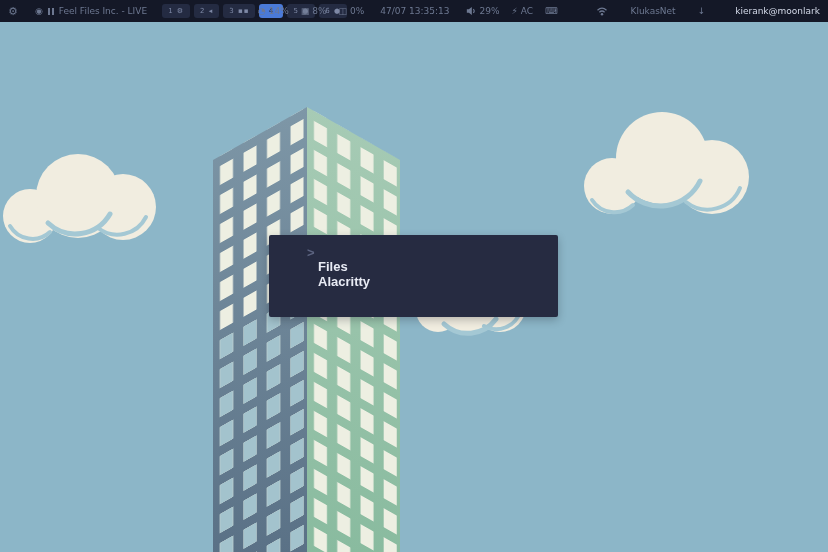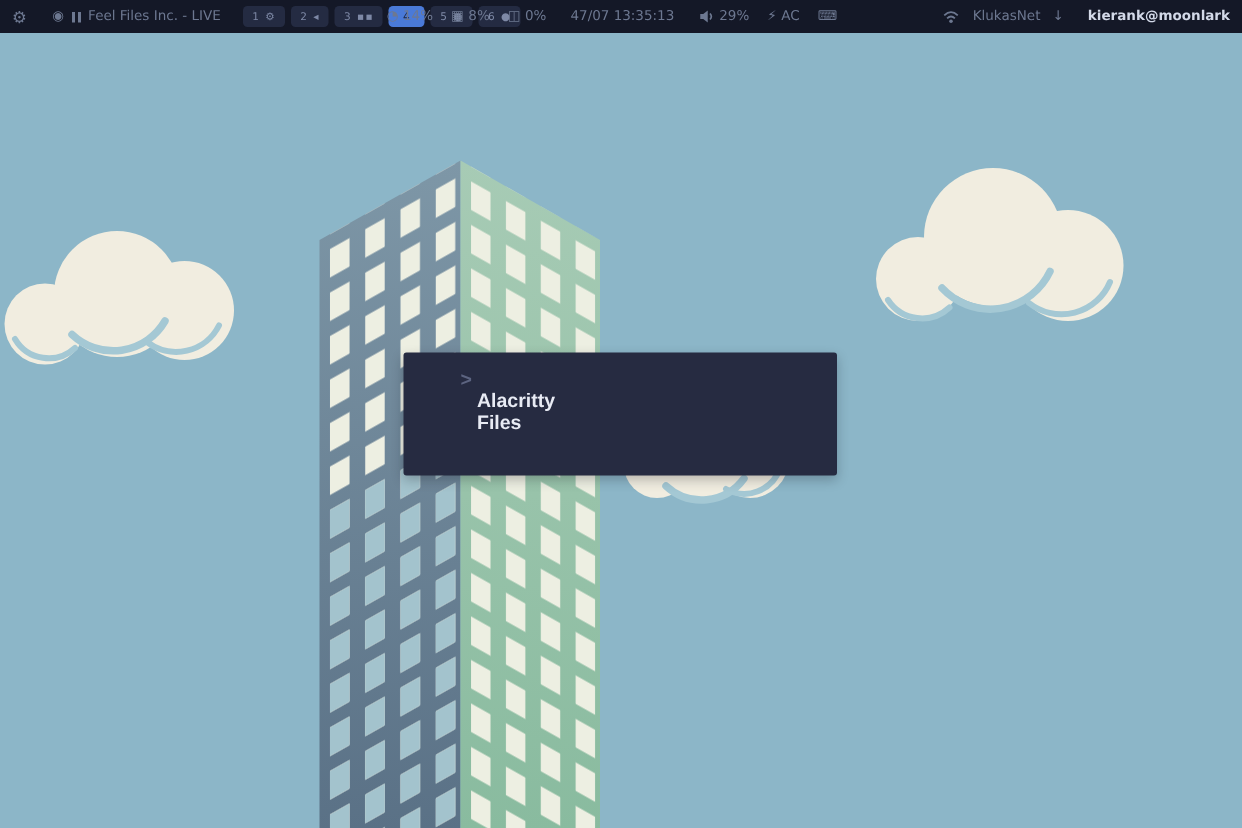--- a/index.html
+++ b/index.html
@@ -31,22 +31,22 @@
   .tags{display:flex;align-items:center;gap:4px;margin-left:8px;}
   .pill{height:14px;min-width:24px;padding:0 6px;border-radius:3px;background:var(--pill-bg);
       color:#7e89a6;font-size:7px;display:flex;align-items:center;justify-content:center;
       letter-spacing:1px;}
   .pill.active{background:var(--pill-active);color:#1c2136;}
   .bar-center{position:absolute;left:50%;top:0;height:22px;transform:translateX(-52%);
       display:flex;align-items:center;gap:12px;}
   .stat{display:flex;align-items:center;gap:3px;}
   .stat .ic{font-size:9px;line-height:1;}
   .clock{margin:0 4px;}
-  .bar-right{margin-left:auto;display:flex;align-items:center;gap:8px;}
-  .user{color:var(--bar-fg-bright);font-weight:bold;margin-left:8px;}
+  .bar-right{margin-left:auto;display:flex;align-items:center;gap:22px;}
+  .user{color:var(--bar-fg-bright);font-weight:normal;margin-left:8px;}
   .svg-ic{display:block;}
 
   
   .launcher{position:absolute;left:269px;top:235px;width:289px;height:82px;
       background:var(--launcher-bg);border-radius:2px;z-index:5;
       box-shadow:0 3px 8px rgba(10,14,25,.25);
       font-family:"Liberation Sans","DejaVu Sans",sans-serif;font-size:13px;font-weight:700;
       padding:11px 0 0 38px;line-height:14.4px;}
   .prompt-row{display:flex;gap:7px;color:var(--launcher-muted);cursor:text;}
   .launcher-item{color:var(--launcher-fg);padding-left:11px;cursor:pointer;}
@@ -172,15 +172,15 @@
     <span>KlukasNet</span>
     <span>↓</span>
     <span class="user">kierank@moonlark</span>
   </div>
 </div>
 
 <div class="launcher">
   <div class="prompt-row">
     <span>&gt;</span>
   </div>
+  <div class="launcher-item">Files</div>
   <div class="launcher-item">Alacritty</div>
-  <div class="launcher-item">Files</div>
 </div>
 
 </body></html>

